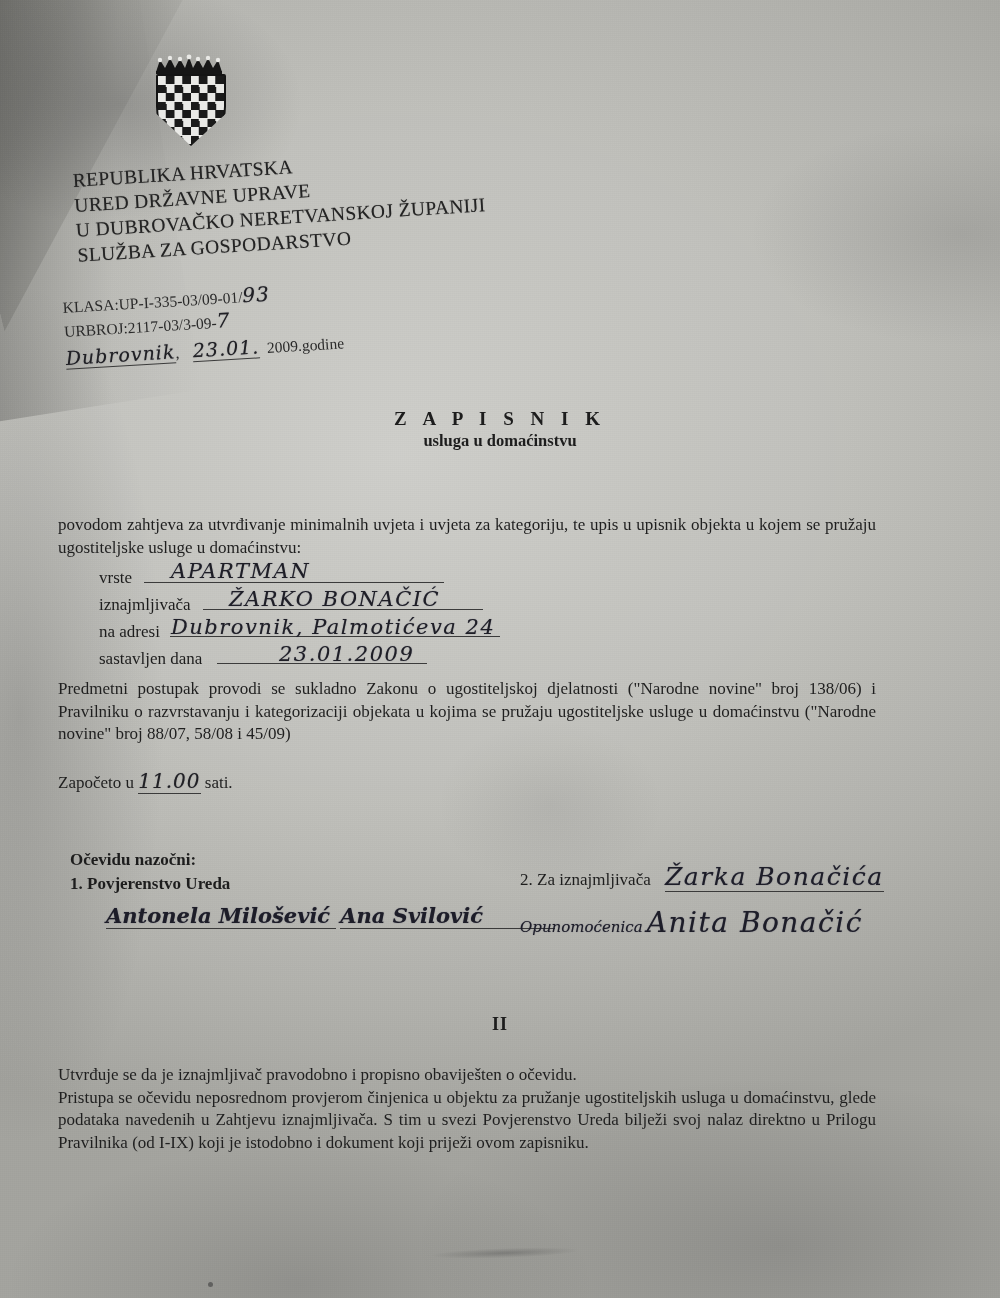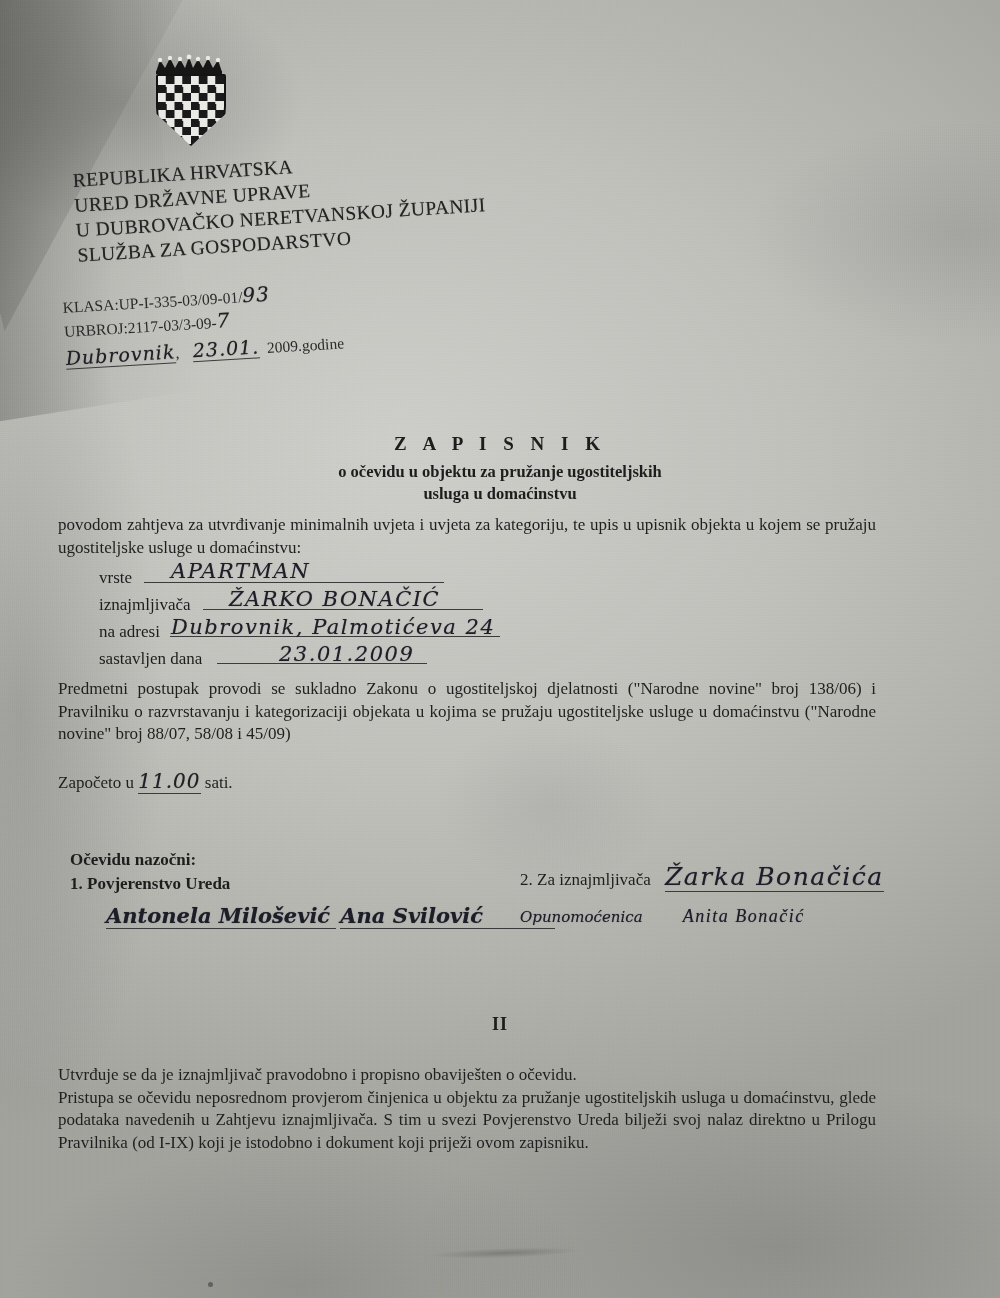--- a/index.html
+++ b/index.html
@@ -134,21 +134,20 @@
   .title-block {
     position: absolute;
     left: 0; right: 0;
     top: 408px;
     text-align: center;
   }
   .title-main {
     font-size: 19px;
     font-weight: bold;
     letter-spacing: 6px;
-    margin-top: 25px;
   }
   .title-sub {
     font-size: 16.5px;
     font-weight: bold;
     margin-top: 6px;
     line-height: 22px;
   }
 
   
   .para {
@@ -287,21 +286,20 @@
       <div>
         <span>URBROJ:2117-03/3-09-</span><span class="hand" style="font-size:20px;">7</span>
       </div>
       <div style="margin-top:4px;">
         <span class="hand hand-u" style="font-size:19px;">Dubrovnik</span><span style="letter-spacing:2px;">,&nbsp;&nbsp;</span><span class="hand hand-u" style="font-size:19px;">23.01.</span>&nbsp;&nbsp;<span>2009.godine</span>
       </div>
     </div>
 
     <div class="title-block">
       <div class="title-main">Z A P I S N I K</div>
-      <div class="title-sub">o očevidu u objektu za pružanje ugostiteljskih</div>
       <div class="title-sub" style="margin-top:0;">usluga u domaćinstvu</div>
     </div>
 
     <div class="para p1">povodom zahtjeva za utvrđivanje minimalnih uvjeta i uvjeta za kategoriju, te upis u upisnik objekta u kojem se pružaju ugostiteljske usluge u domaćinstvu:</div>
 
     <div class="formrows">
 
       <div class="frow">
         <span class="lbl">vrste</span>
         <span class="rule" style="width:300px;margin-left:8px;"></span>
@@ -343,21 +341,21 @@
       <div class="sig sig-line" style="font-size:21px; margin-top:6px; width:215px;">Ana Svilović</div>
     </div>
 
     <div class="att-right">
       <div style="white-space:nowrap;">
         <span>2. Za iznajmljivača</span>
         <span class="sig sig-line" style="font-size:25px; letter-spacing:1.5px; margin-left:10px;">Žarka Bonačića</span>
       </div>
       <div style="white-space:nowrap; margin-top:14px;">
         <span class="sig" style="font-size:15px;">Opunomoćenica</span>
-        <span class="sig" style="font-size:18px; margin-left:36px; letter-spacing:1.5px;font-family:Liberation Serif, serif;">Anita Bonačić</span>
+        <span class="sig" style="font-size:28px; letter-spacing:1.5px;">Anita Bonačić</span>
       </div>
     </div>
 
     <div class="sec2">II</div>
 
     <div class="para p4">
       <div style="text-align:left;">Utvrđuje se da je iznajmljivač pravodobno i propisno obaviješten o očevidu.</div>
       <div style="text-align:justify;">Pristupa se očevidu neposrednom provjerom činjenica u objektu za pružanje ugostiteljskih usluga u domaćinstvu, glede podataka navedenih u Zahtjevu iznajmljivača. S tim u svezi Povjerenstvo Ureda bilježi svoj nalaz direktno u Prilogu Pravilnika (od I-IX) koji je istodobno i dokument koji priježi ovom zapisniku.</div>
     </div>
 

